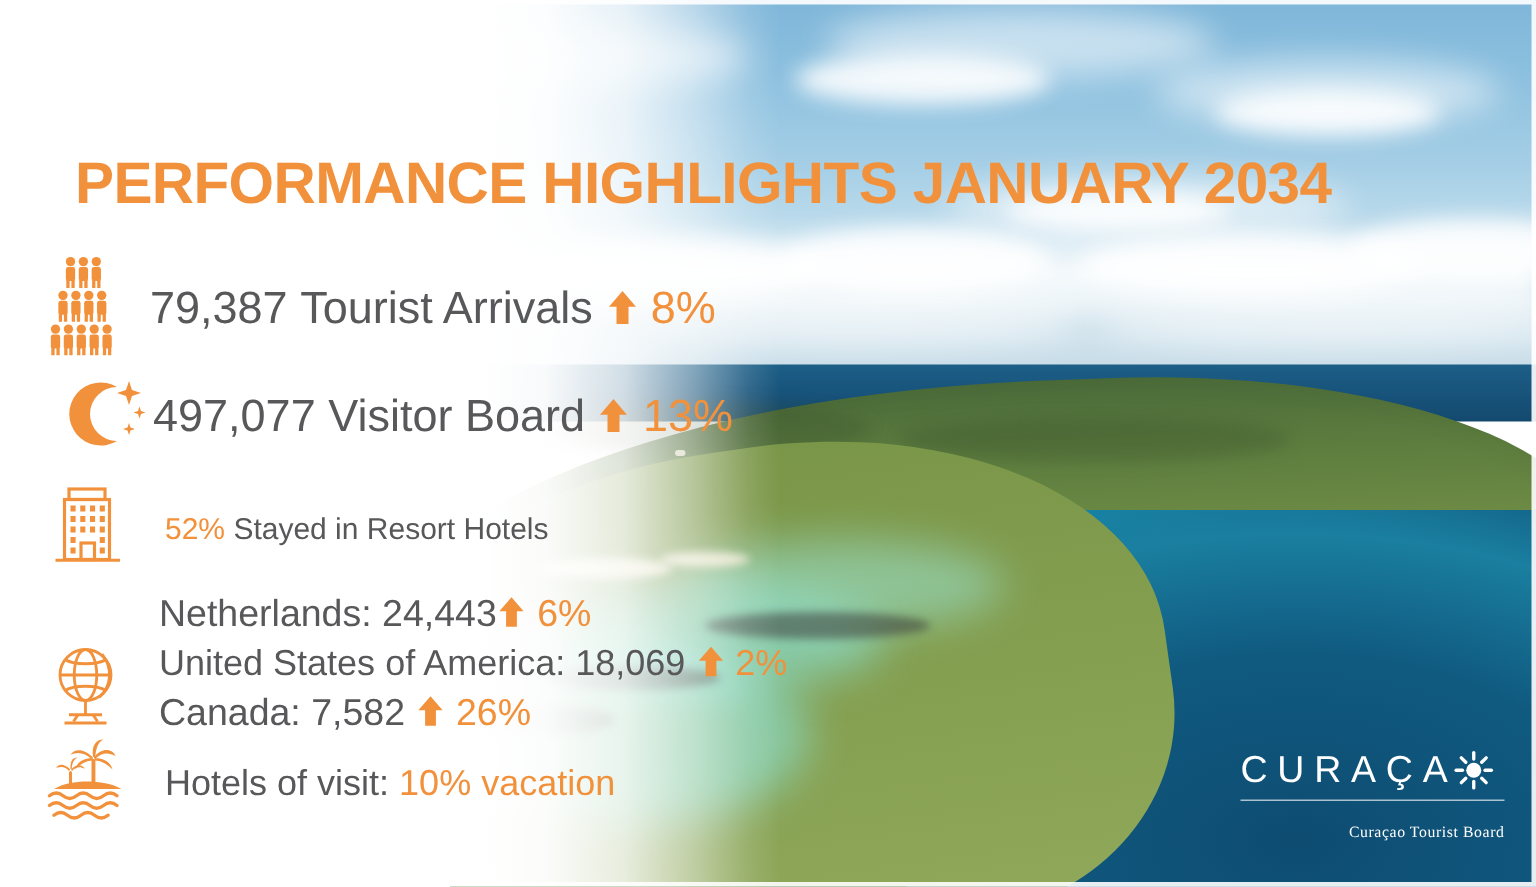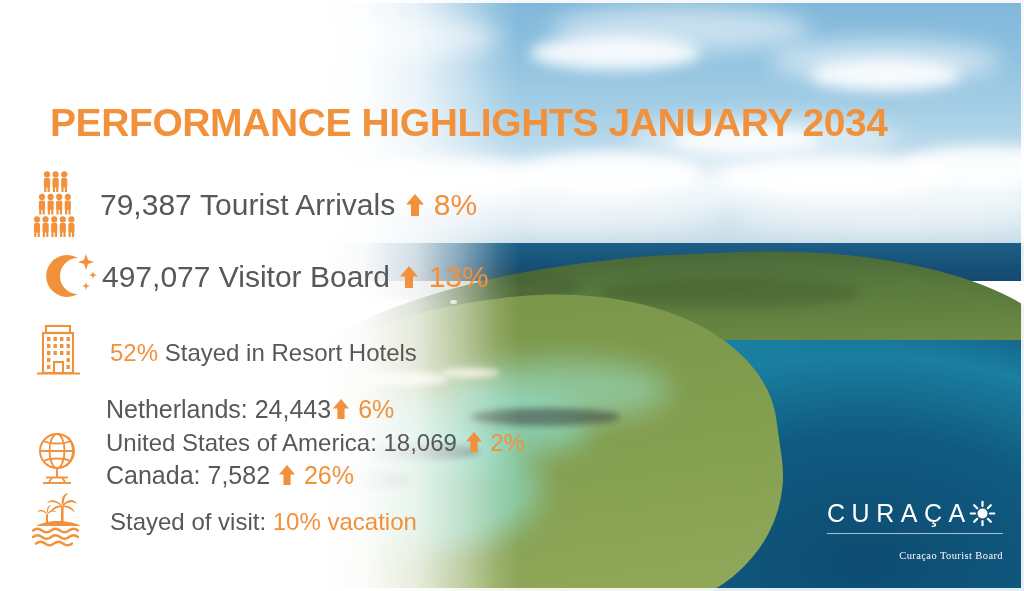--- a/index.html
+++ b/index.html
@@ -207,21 +207,21 @@
     margin: 0 1px;
   }
 
   .row1 { left: 24px; top: 171px; }
   .row1 .stat-text { margin-left: 14px; }
 
   .row2 { left: 44px; top: 250px; }
   .row2 .stat-text { margin-left: 2px; }
 
   .row3 { left: 32px; top: 322px; }
-  .row3 .stat-text { margin-left: 24px; font-size: 24px; }
+  .row3 .stat-text { margin-left: 24px; font-size: 20px; }
 
   .row4 { left: 30px; top: 394px; align-items: flex-end; }
   .row4 .lines { margin-left: 20px; }
   .row4 .line {
     color: #58585a;
     font-size: 25px;
     white-space: nowrap;
     line-height: 31px;
   }
   .row4 .line.l2 { font-size: 24px; }
@@ -521,21 +521,21 @@
 
             <path d="M8 34 C14 30.5 22 29 30 29 C38 29 47 30.5 53 34 Z"></path>
           </g>
           <g fill="none" stroke="#f2913c" stroke-width="2.3" stroke-linecap="round">
             <path d="M5 38.5 q4.5 -3.6 9 0 t9 0 t9 0 t9 0 t9 0"></path>
             <path d="M5 45 q4.5 -3.6 9 0 t9 0 t9 0 t9 0 t9 0"></path>
             <path d="M8 51.5 q4.5 -3.6 9 0 t9 0 t9 0 t9 0"></path>
           </g>
         </svg>
       </span>
-      <span class="stat-text"><span>Stayed of visit:</span> <span class="accent">10% vacation</span></span>
+      <span class="stat-text"><span>Hotels of visit:</span> <span class="accent">10% vacation</span></span>
     </div>
 
     <div class="logo">
       <div class="logo-word">
         <span>C</span>
         <span>U</span>
         <span>R</span>
         <span>A</span>
         <span>Ç</span>
         <span>A</span>

